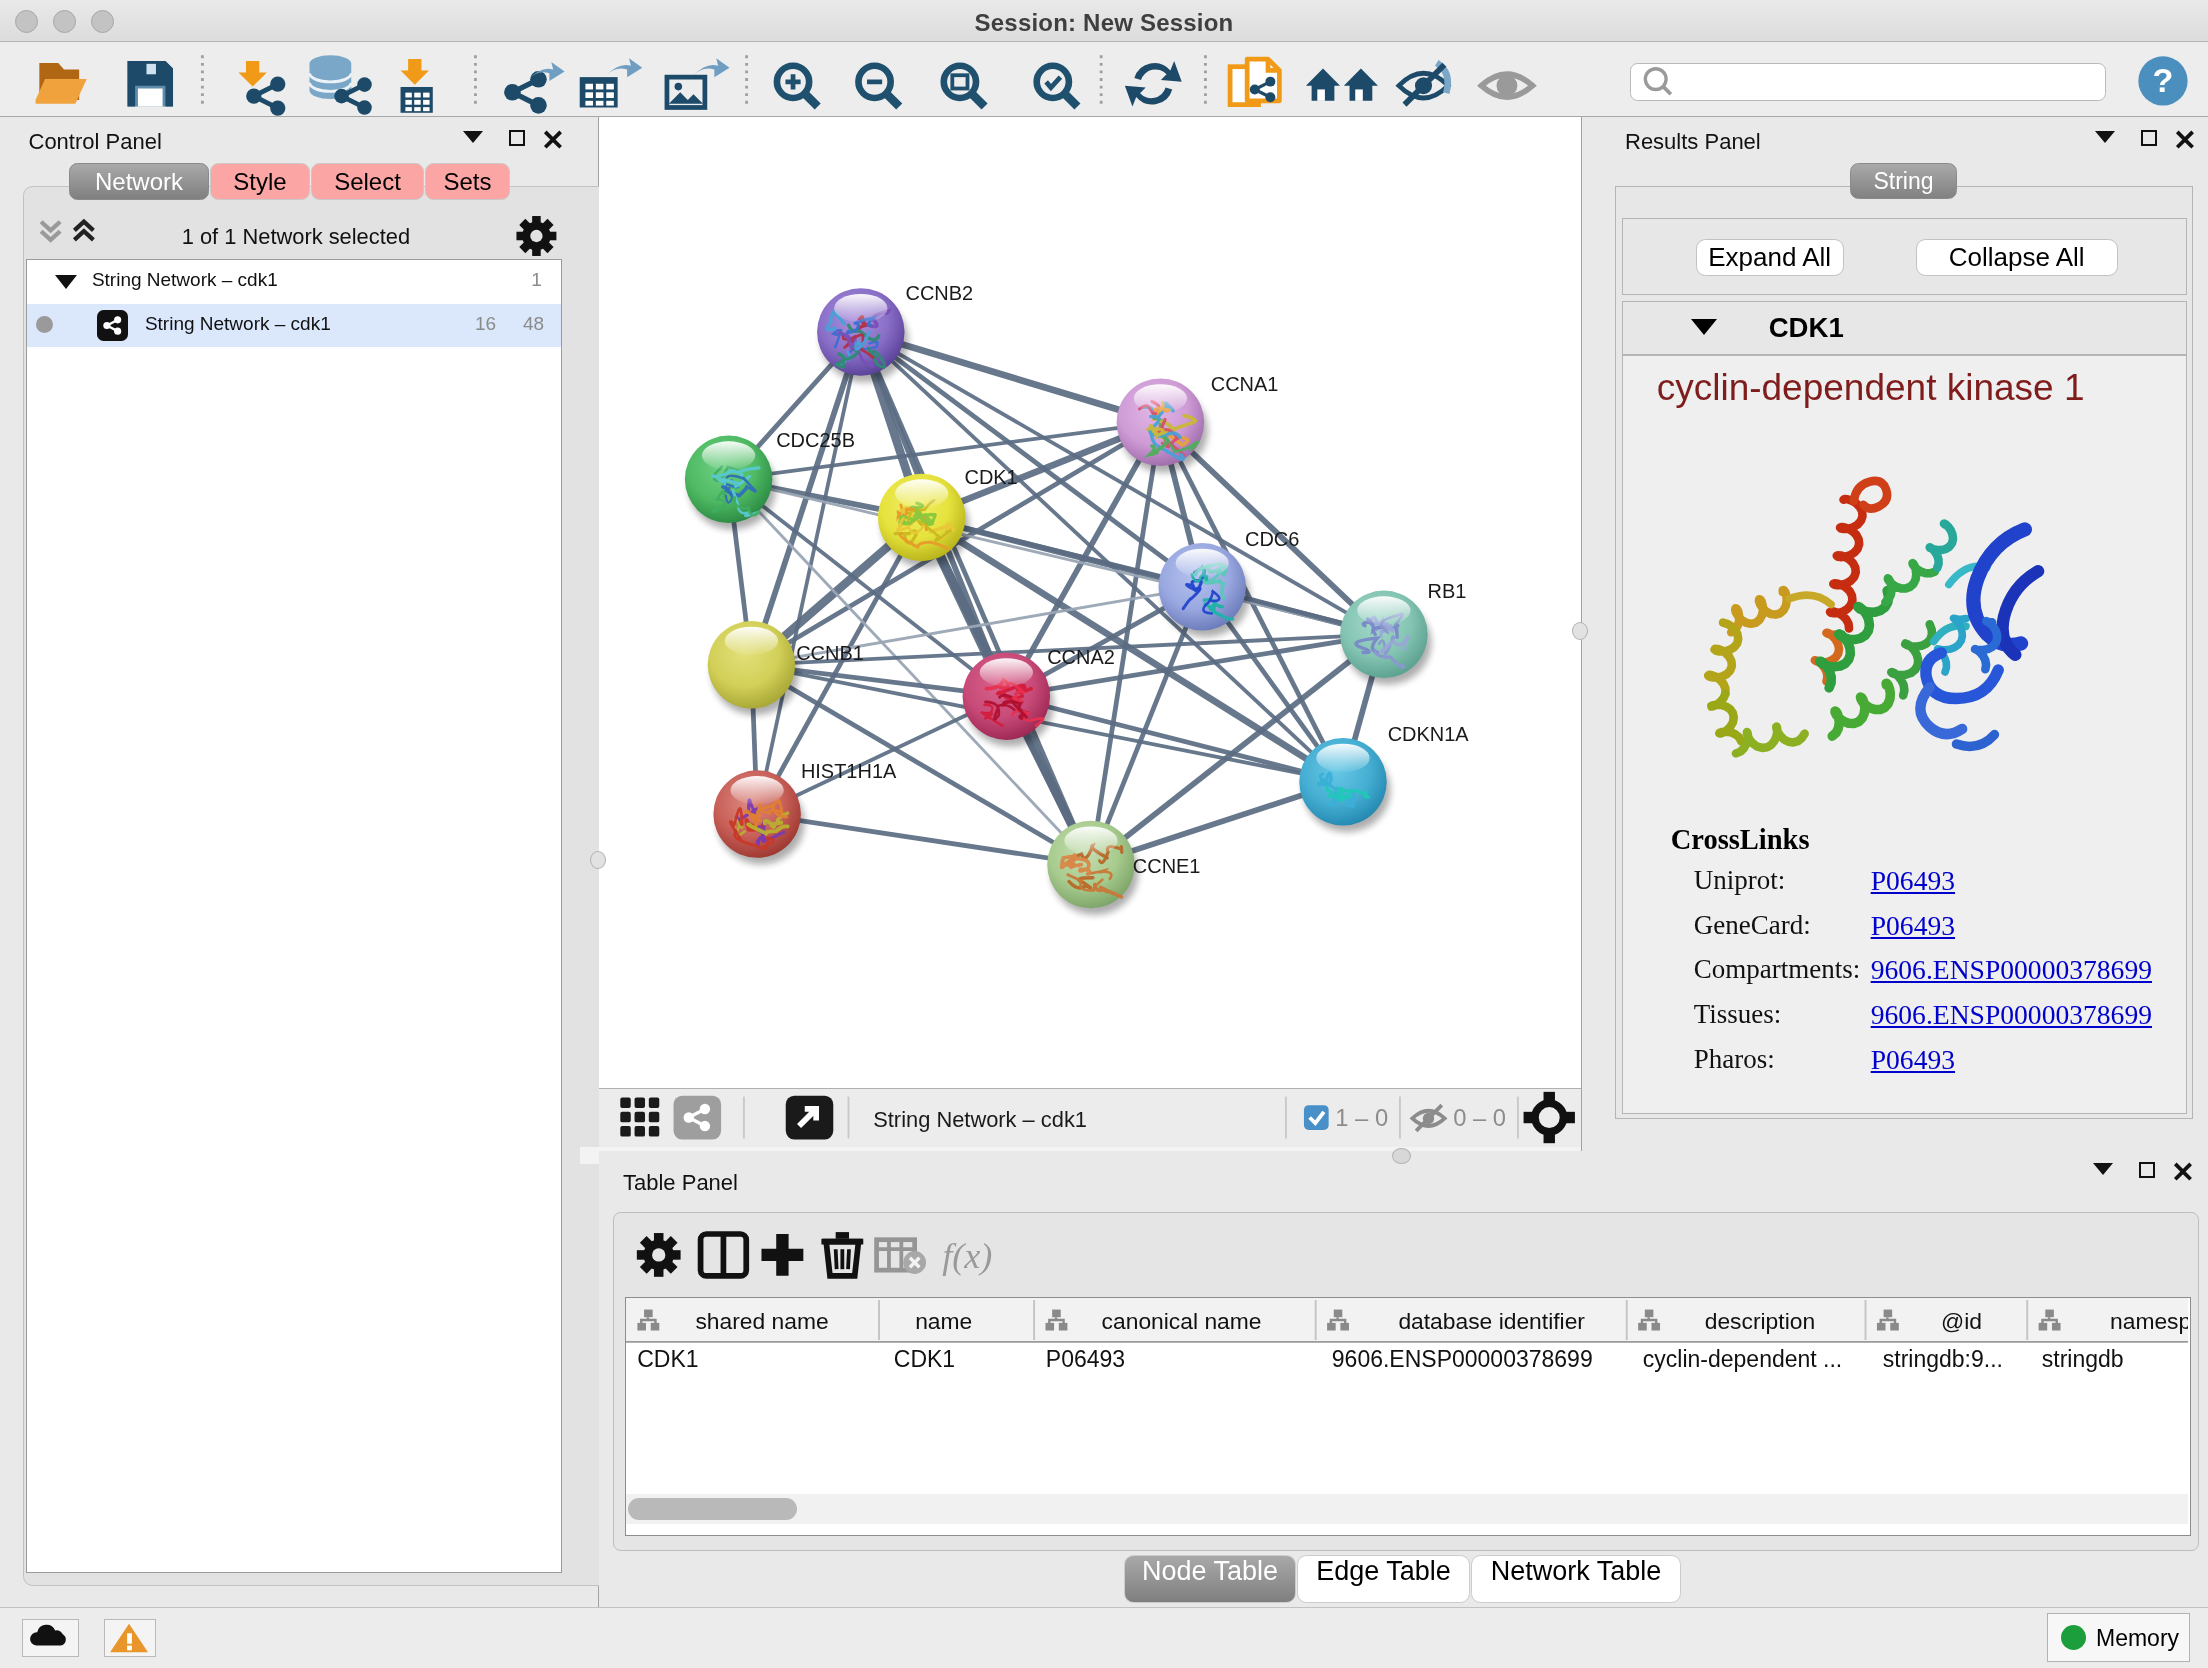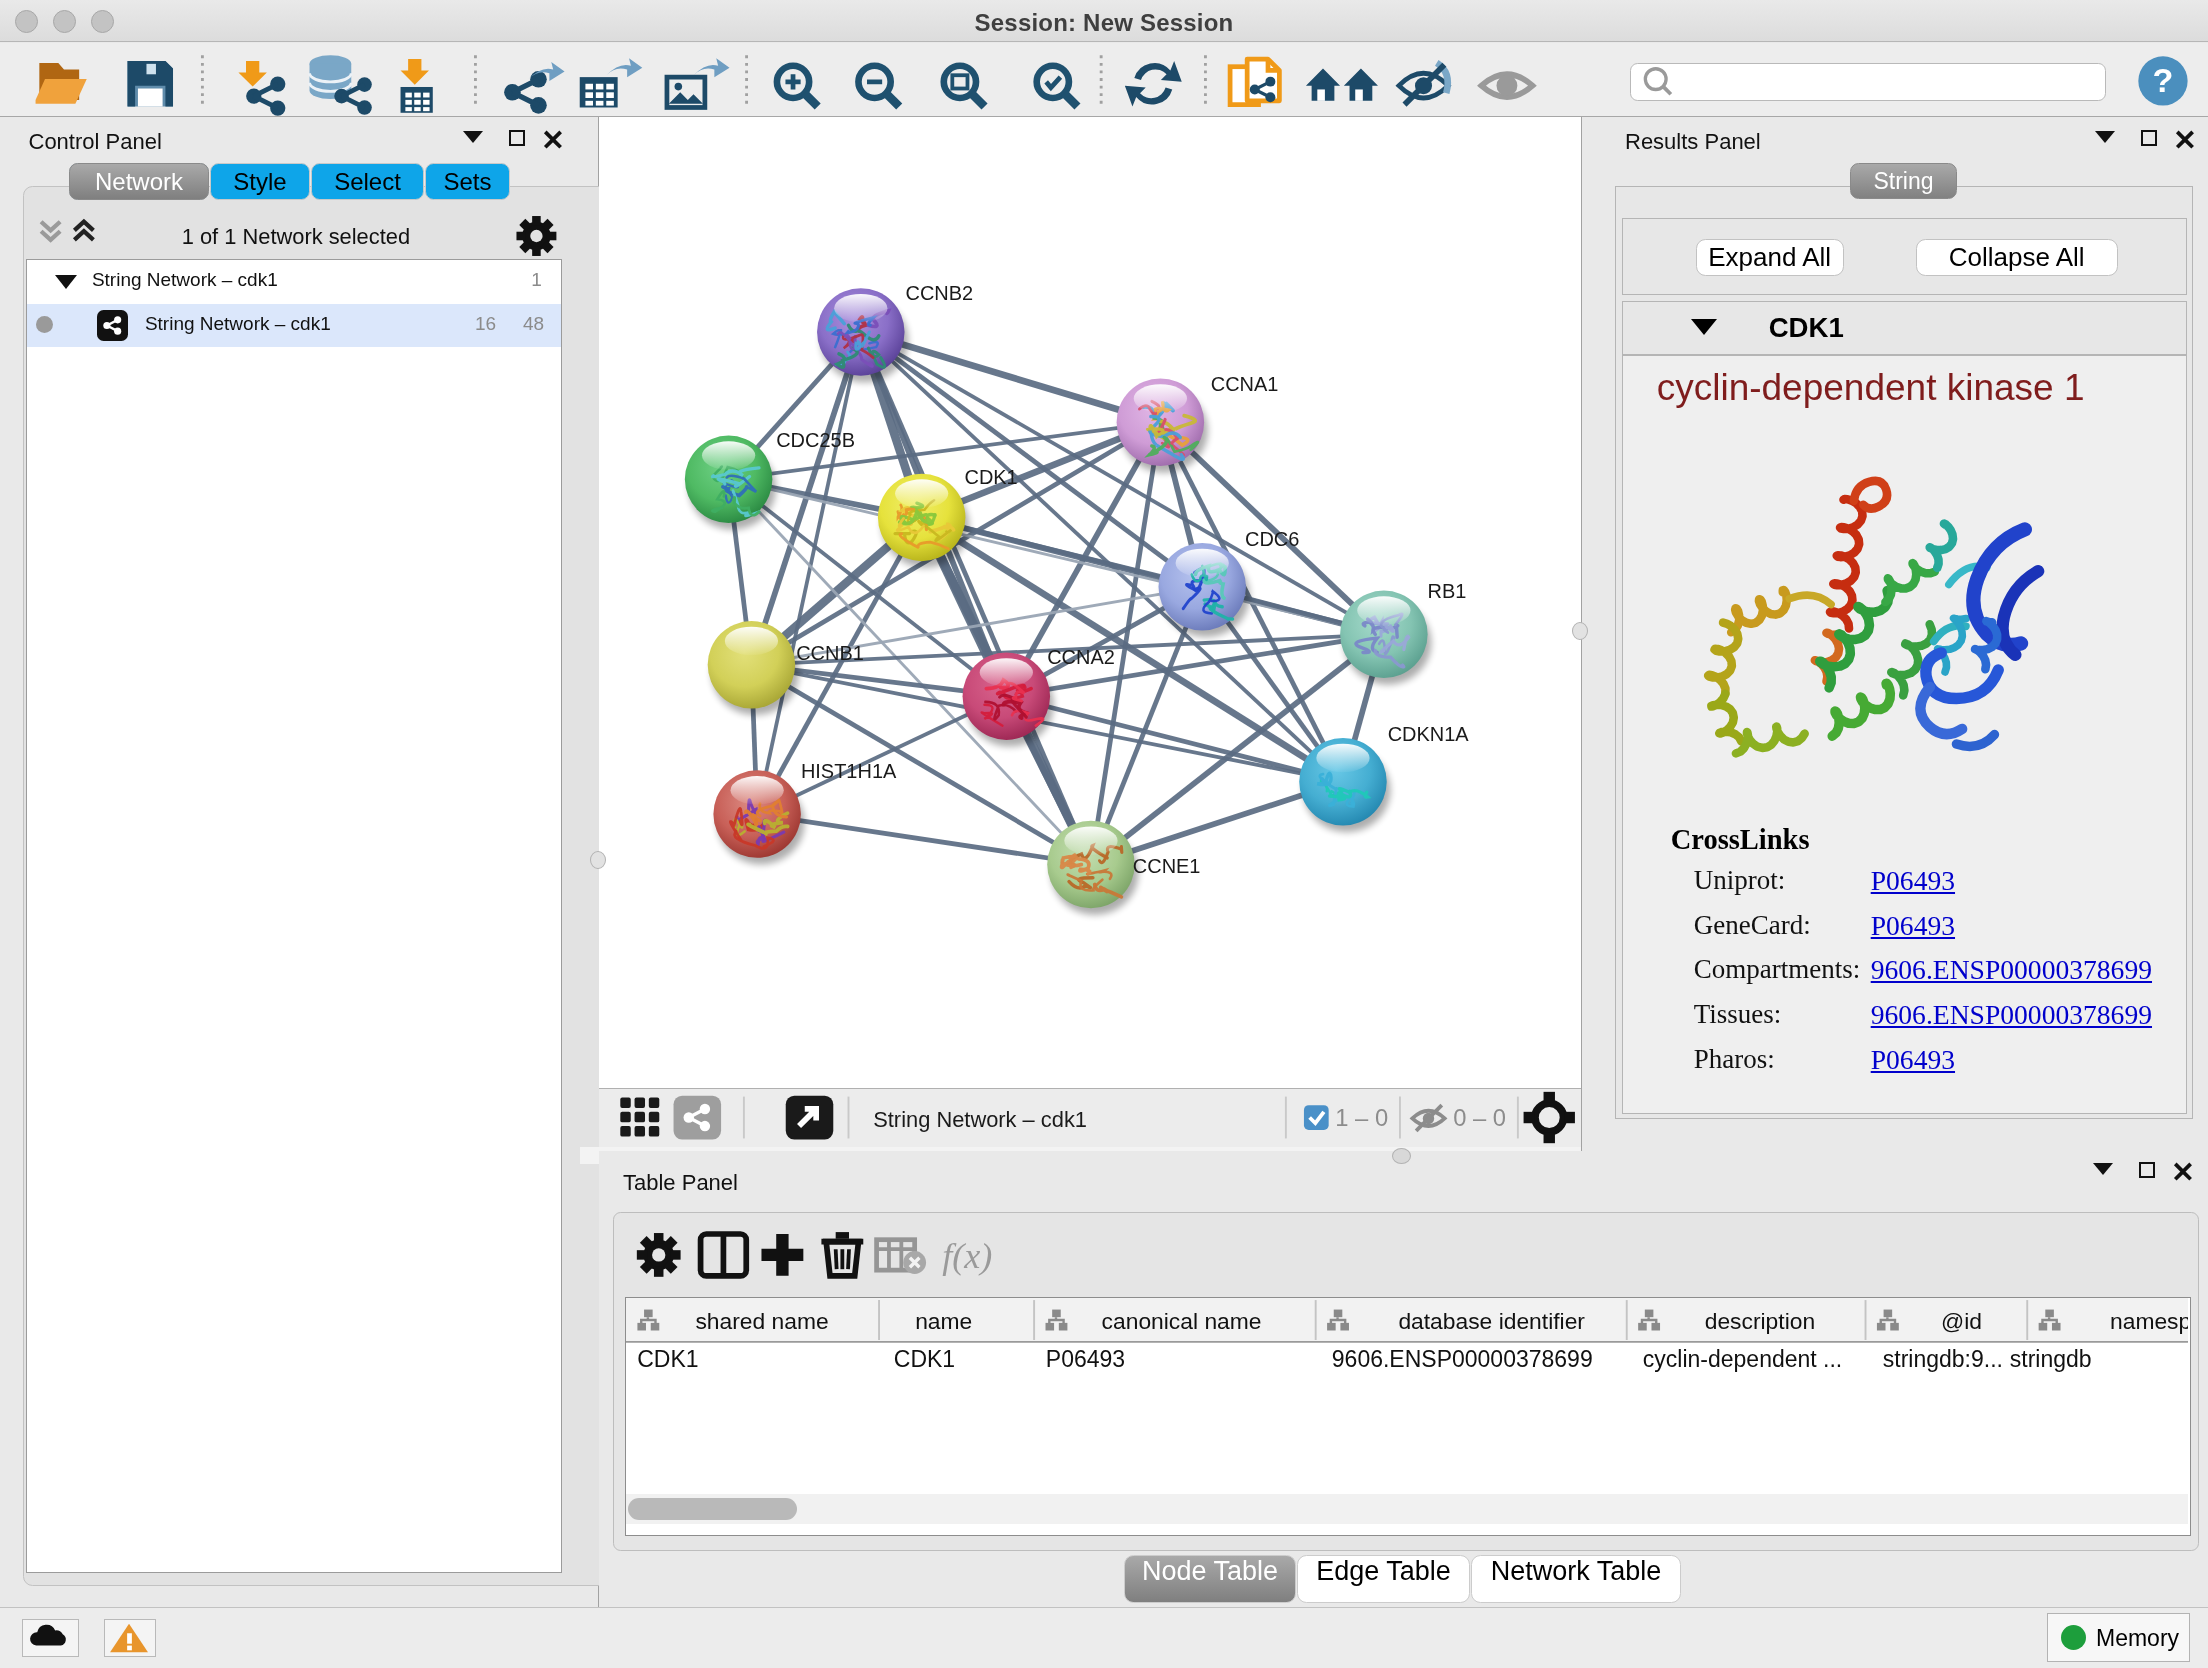--- a/index.html
+++ b/index.html
@@ -26,21 +26,21 @@
   #statusbar { left:0; top:1607px; width:2208px; height:61px; background:#ececec; border-top:1px solid #c2c2c2; }
 
   .ptitle { font-size:22px; color:#111; }
 
   
   .dtri { display:inline-block; width:0; height:0; border-left:10.5px solid transparent; border-right:10.5px solid transparent; border-top:12.4px solid #111; vertical-align:5.7px;}
   .dsq  { display:inline-block; width:16px; height:16px; border:2.9px solid #111; margin-left:26px; vertical-align:1.9px;}
   .dx   { display:inline-block; margin-left:16px; font-size:28.5px; font-weight:bold; color:#111; vertical-align:-1.9px; line-height:19px;}
 
   
-  .tabbtn { position:absolute; top:46px; height:37px; border:1px solid #c9c9c9; background:#0ea5e9; color:#000;
+  .tabbtn { position:absolute; top:46px; height:37px; border:1px solid #c9c9c9; background:#fca5a5; color:#000;
     font-size:24px; text-align:center; border-radius:8.6px; line-height:35px; }
   .tabsel { background:linear-gradient(#a9a9a9,#7f7f7f); color:#fff; border:1px solid #8a8a8a; }
 
   #cpsub { left:23px; top:69px; width:648px; height:1400px; background:#e2e2e2; border:1px solid #c2c2c2; border-radius:9.5px; }
   #cplist { left:1.9px; top:72px; width:536px; height:1314px; background:#fff; border:1.9px solid #9b9b9b; }
 
   .row1 { position:absolute; left:0; top:0; width:100%; height:44px; font-size:19px; color:#111; }
   .row2 { position:absolute; left:0; top:44px; width:100%; height:43px; background:#dbe7fb; font-size:19px; color:#111; }
   .cnt { position:absolute; color:#8b8b8b; font-size:19px; }
 
@@ -786,21 +786,21 @@
           <text x="1404" y="32" text-anchor="middle" font-size="24" fill="#111" font-family="Liberation Sans,sans-serif">@id</text>
           <use href="#fork" transform="translate(1485,12)"></use>
           <text x="1560" y="32" font-size="24" fill="#111" font-family="Liberation Sans,sans-serif">namespace</text>
         </svg>
         <div class="td" style="left:11.4px;">CDK1</div>
         <div class="td" style="left:268px;">CDK1</div>
         <div class="td" style="left:420px;">P06493</div>
         <div class="td" style="left:706px;">9606.ENSP00000378699</div>
         <div class="td" style="left:1017px;">cyclin-dependent ...</div>
         <div class="td" style="left:1257px;">stringdb:9...</div>
-        <div class="td" style="left:1384px;">stringdb</div>
+        <div class="td" style="left:1416px;">stringdb</div>
         <div id="tpscroll">
             <div id="tpthumb"></div>
           </div>
       </div>
     </div>
   </div>
   <div class="btab btabsel" style="left:1124px; width:172px;">Node Table</div>
   <div class="btab" style="left:1297px; width:173px;">Edge Table</div>
   <div class="btab" style="left:1471px; width:210px;">Network Table</div>
 

